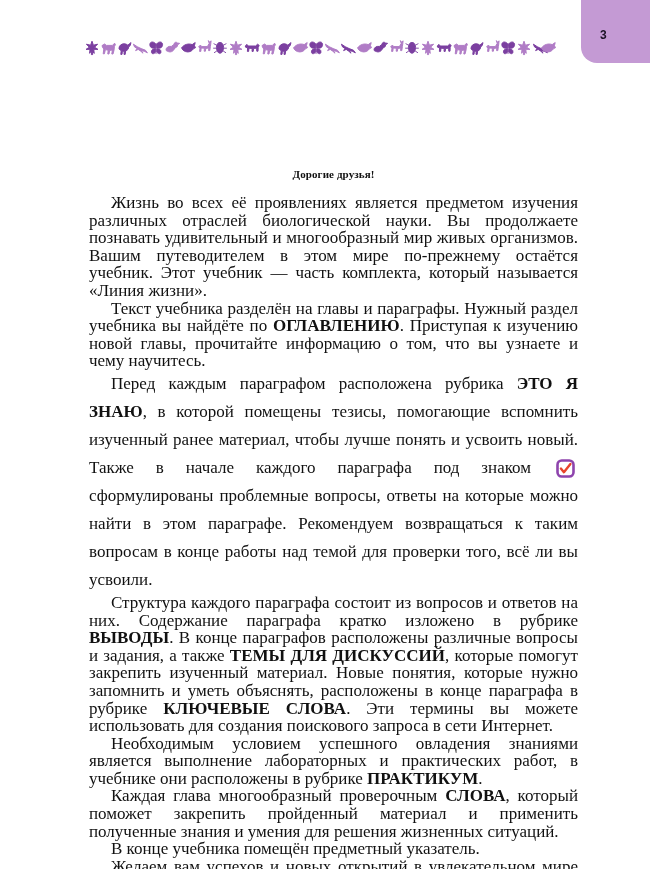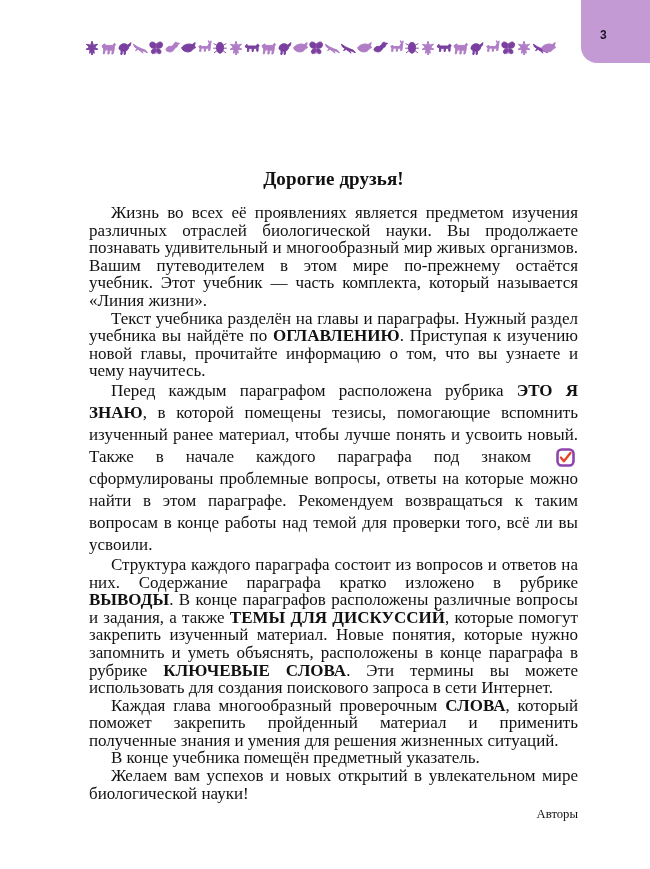--- a/index.html
+++ b/index.html
@@ -53,38 +53,38 @@
   
   .content {
     position: absolute;
     left: 89px;
     top: 168px;
     width: 489px;
   }
   .doc-title {
     text-align: center;
     font-weight: bold;
-    font-size: 19px;
+    font-size: 11px;
     margin: 0 0 14px 0;
     letter-spacing: 0.1px;
   }
   p.para {
     margin: 0;
     text-align: justify;
     text-justify: inter-word;
     font-size: 17px;
     line-height: 17.6px;
     text-indent: 22px;
     hyphens: manual;
   }
   p.para b { font-weight: bold; }
 
   
   p.para.has-icon {
-    line-height: 22px;
+    line-height: 28px;
   }
 
   .inline-check-icon {
     display: inline-block;
     vertical-align: -5px;
     width: 19px;
     height: 19px;
     margin: 0 3px;
   }
   .inline-check-icon svg { display: block; }
@@ -202,20 +202,23 @@
     <span>Перед каждым параграфом расположена рубрика </span><b>ЭТО Я ЗНАЮ</b><span>, в которой помещены тезисы, помогающие вспомнить изученный ранее материал, чтобы лучше понять и усвоить новый. Также в начале каждого параграфа под знаком </span><span class="inline-check-icon"><svg width="19" height="19" viewBox="0 0 19 19" xmlns="http://www.w3.org/2000/svg" aria-hidden="true">
           <rect x="1.5" y="1.5" width="16" height="16" rx="4.2" ry="4.2" fill="#ffffff" stroke="#8e44ad" stroke-width="2.6"></rect>
           <path d="M4.9 9.6 L7.9 13.2 L14.4 4.9" fill="none" stroke="#e8452c" stroke-width="2.4" stroke-linecap="round" stroke-linejoin="round"></path>
         </svg></span><span> сформулированы проблемные вопросы, ответы на которые можно найти в этом параграфе. Рекомендуем возвращаться к таким вопросам в конце работы над темой для проверки того, всё ли вы усвоили.</span>
   </p>
 
   <p class="para">
     <span>Структура каждого параграфа состоит из вопросов и ответов на них. Содержание параграфа кратко изложено в рубрике </span><b>ВЫВОДЫ</b><span>. В конце параграфов расположены различные вопросы и задания, а также </span><b>ТЕМЫ ДЛЯ ДИСКУССИЙ</b><span>, которые помогут закрепить изученный материал. Новые понятия, которые нужно запомнить и уметь объяснять, расположены в конце параграфа в рубрике </span><b>КЛЮЧЕВЫЕ СЛОВА</b><span>. Эти термины вы можете использовать для создания поискового запроса в сети Интернет.</span>
   </p>
 
+  <p class="para">
+    <span>Необходимым условием успешного овладения знаниями является выполнение лабораторных и практических работ, в учебнике они расположены в рубрике </span><b>ПРАКТИКУМ</b><span>.</span>
+  </p>
 
 
   <p class="para">
     <span>Каждая глава многообразный проверочным </span><b>СЛОВА</b><span>, который поможет закрепить пройденный материал и применить полученные знания и умения для решения жизненных ситуаций.</span>
   </p>
 
   <p class="para">
     <span>В конце учебника помещён предметный указатель.</span>
   </p>
 

